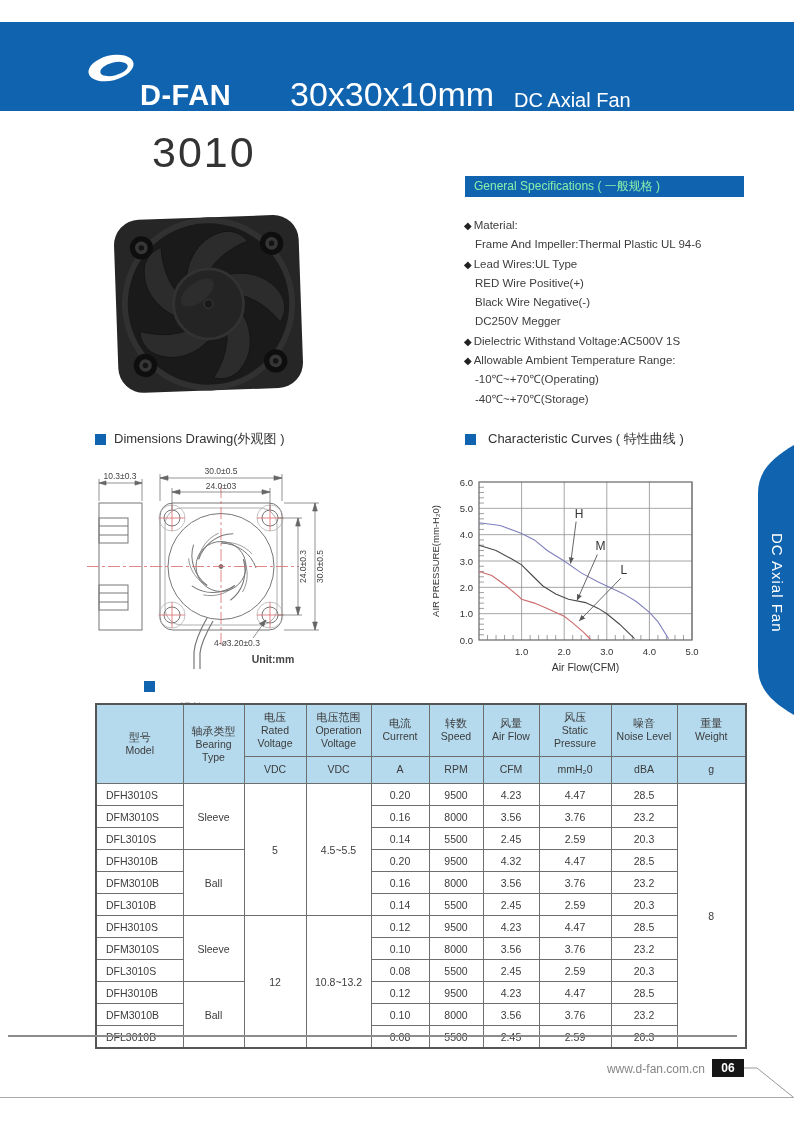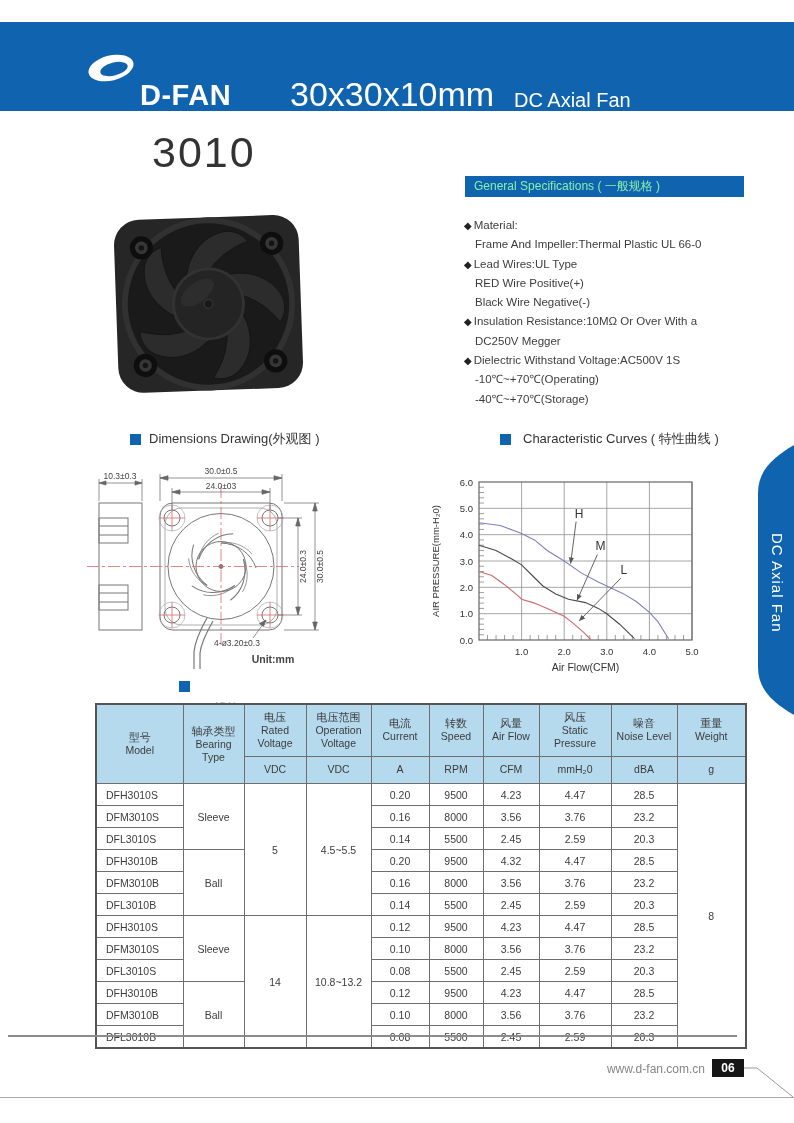--- a/index.html
+++ b/index.html
@@ -15,21 +15,21 @@
   .modelTitle{left:152px;top:128px;font-size:43px;color:#333;letter-spacing:2px;}
   
   .gsHeader{left:465px;top:176px;width:270px;height:21px;background:#1063ae;color:#86efac;
             font-size:12px;line-height:21px;padding-left:9px;}
   .gsList{left:447px;top:199px;width:300px;list-style:none;margin:17px;padding:0;
           font-size:11.5px;color:#3d3d3d;}
   .gsList li{line-height:19.3px;white-space:nowrap;}
   .gsList li.cont{padding-left:11px;}
   .diamond{font-size:10px;margin-right:2px;color:#222;}
   
-  .secTitle{font-size:13px;color:#333;display:flex;align-items:center;gap:8px;margin-left:35px;}
+  .secTitle{font-size:13px;color:#333;display:flex;align-items:center;gap:8px;}
   .blueSq{width:11px;height:11px;background:#1063ae;display:inline-block;}
   
   .tabText{left:760px;top:490px;height:185px;width:26px;color:#fff;font-size:15px;
            writing-mode:vertical-rl;text-align:center;letter-spacing:1px;}
   
   table.spec{border-collapse:collapse;width:650px;table-layout:fixed;
              font-size:10.5px;color:#3c3c3c;border:2px solid #555;}
   table.spec th,table.spec td{border:1px solid #6e6e6e;text-align:center;padding:0;}
   table.spec th{background:#b5daee;font-weight:normal;line-height:13px;}
   table.spec th .zh{font-size:11px;}
@@ -93,27 +93,27 @@
       <circle cx="178" cy="172" r="12" fill="#0e0e0e"></circle>
         <circle cx="178" cy="172" r="6.5" fill="#363636"></circle>
         <circle cx="178" cy="172" r="2.8" fill="#141414"></circle>
     </g>
   </g>
 </svg>
 
 <div class="abs gsHeader">General Specifications ( 一般规格 )</div>
 <ul class="abs gsList" id="gs-list">
     <li class="bullet"><span class="diamond">◆</span>Material:</li>
-    <li class="cont">Frame And Impeller:Thermal Plastic UL 66-0</li>
+    <li class="cont">Frame And Impeller:Thermal Plastic UL 94-6</li>
     <li class="bullet"><span class="diamond">◆</span>Lead Wires:UL Type</li>
     <li class="cont">RED Wire Positive(+)</li>
     <li class="cont">Black Wire Negative(-)</li>
-    <li class="bullet"><span class="diamond">◆</span>Insulation Resistance:10MΩ Or Over With a</li>
     <li class="cont">DC250V Megger</li>
     <li class="bullet"><span class="diamond">◆</span>Dielectric Withstand Voltage:AC500V 1S</li>
+    <li class="bullet"><span class="diamond">◆</span>Allowable Ambient Temperature Range:</li>
     <li class="cont">-10℃~+70℃(Operating)</li>
     <li class="cont">-40℃~+70℃(Storage)</li>
   </ul>
 
 <div class="abs secTitle" style="left:95px;top:430px;">
   <span class="blueSq"></span>
   <span>Dimensions Drawing(外观图 )</span>
 </div>
 <div class="abs secTitle" style="left:465px;top:430px;gap:12px;">
   <span class="blueSq"></span>
@@ -399,21 +399,21 @@
         <td class="model">DFL3010B</td>
         <td>0.14</td>
         <td>5500</td>
         <td>2.45</td>
         <td>2.59</td>
         <td>20.3</td>
       </tr>
       <tr>
         <td class="model">DFH3010S</td>
         <td rowspan="3">Sleeve</td>
-        <td rowspan="6">14</td>
+        <td rowspan="6">12</td>
         <td rowspan="6">10.8~13.2</td>
         <td>0.12</td>
         <td>9500</td>
         <td>4.23</td>
         <td>4.47</td>
         <td>28.5</td>
       </tr>
       <tr>
         <td class="model">DFM3010S</td>
         <td>0.10</td>

